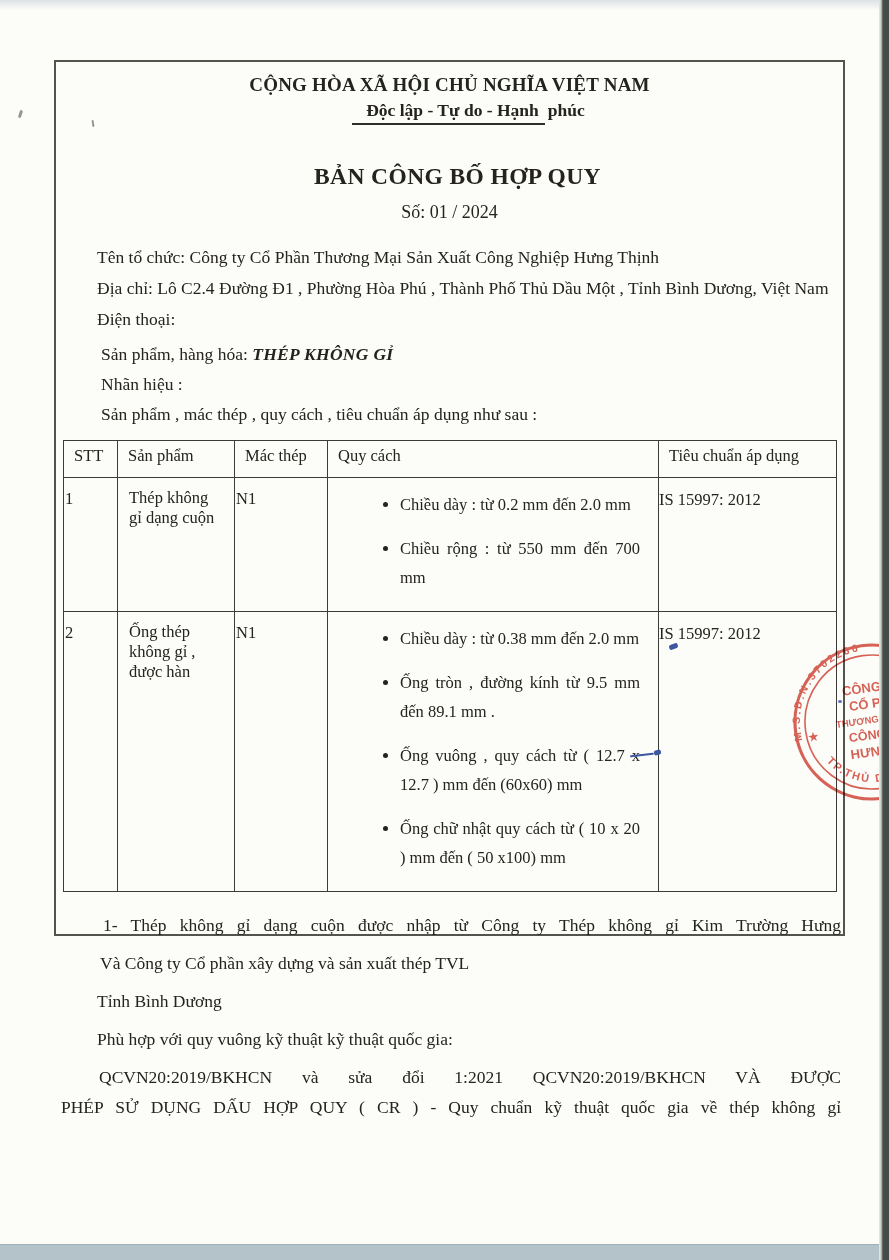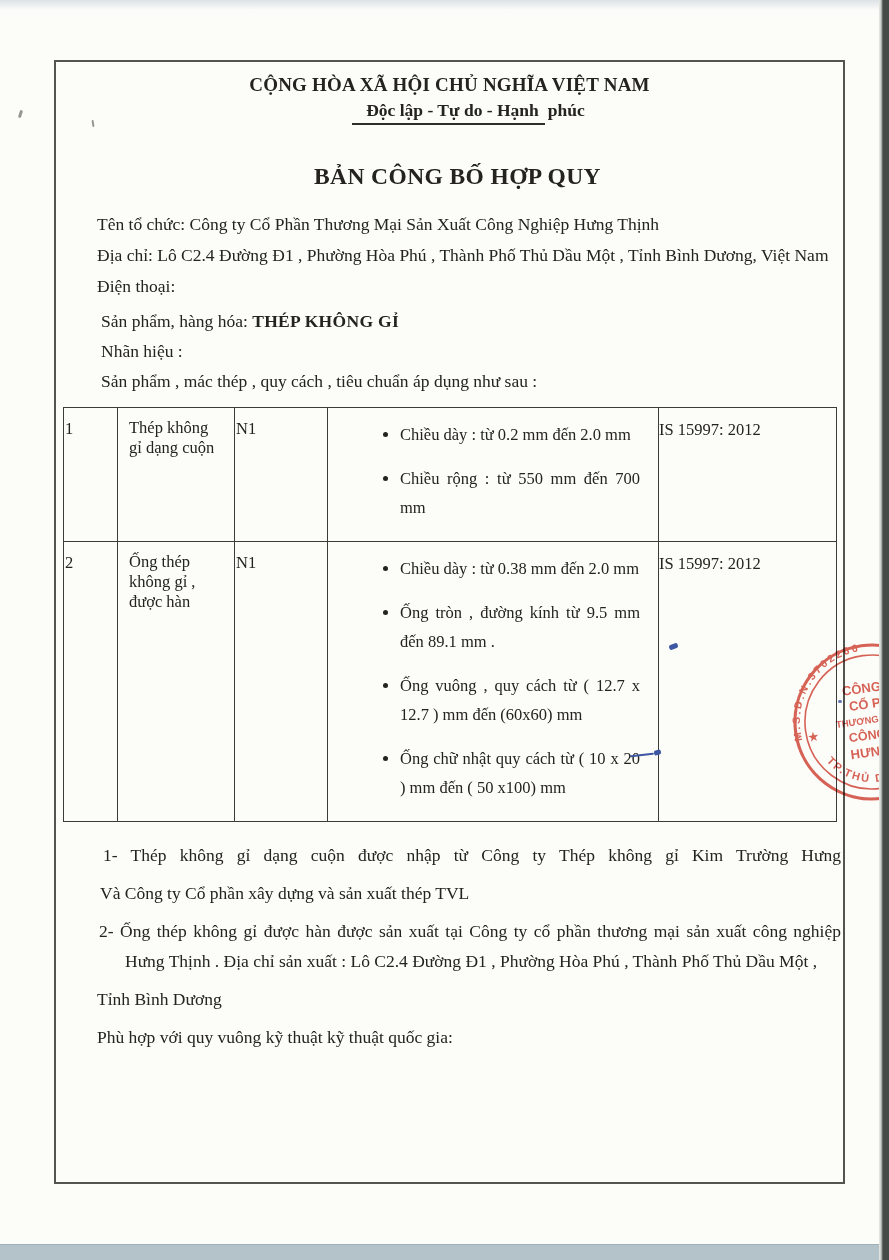--- a/index.html
+++ b/index.html
@@ -25,40 +25,40 @@
   .speck2 { left:92px; top:120px; width:2px; height:7px; transform:rotate(-8deg); }
   .pen-mark { position:absolute; background:#3d57a3; border-radius:2px; z-index:5; }
   .pen-dot1 { left:669px; top:644px; width:9px; height:5px; transform:rotate(-20deg); }
   .pen-dash { left:630px; top:754px; width:24px; height:2px; transform:rotate(-7deg); }
   .pen-dot2 { left:654px; top:750px; width:7px; height:5px; transform:rotate(-15deg); }
   .pen-dot3 { left:838px; top:700px; width:4px; height:3px; opacity:.8; }
 
   
   .frame {
     position:absolute; left:54px; top:60px;
-    width:791px; height:1124px;
+    width:791px; height:876px;
     border:2px solid #54544f;
     box-sizing:border-box;
     background: transparent;
   }
   .nat-header { text-align:center; margin-top:12px; }
   .nh1 { font-size:19px; font-weight:bold; letter-spacing:.2px; }
   .nh2 { font-size:17.5px; font-weight:bold; margin-top:4px;padding-left:38px; }
   .nh2 .u { border-bottom:2px solid #2d2d29; padding:0 6px 3px 14px; }
   .nh2 .tail { padding-left:3px; }
   .doc-title { text-align:center; font-size:23.5px; font-weight:bold;
                letter-spacing:.4px; margin:42px 0 0 0;padding-left:16px; }
   .doc-number { text-align:center; font-size:18px; margin-top:12px; }
 
   p { margin:8px; font-size:17.5px; line-height:30px; }
   .p-ten   { margin:19px 0 0 41px; width:742px; }
   .p-diachi{ margin:1px 0 0 41px; width:744px; }
   .p-phone { margin:1px 0 0 41px; }
   .p-prod  { margin:5px 0 0 45px; }
-  .p-prod b{ letter-spacing:.3px; }
+  .p-prod b{ letter-spacing:.3px;font-style:italic; }
   .p-brand { margin:0 0 0 45px; }
   .p-intro { margin:0 0 0 45px; }
 
   
   table.spec {
     border-collapse:collapse; table-layout:fixed;
     margin:11px 0 0 7px; width:773px;
     font-size:16.5px;
   }
   table.spec th, table.spec td {
@@ -105,38 +105,46 @@
   <div class="scan-top-edge"></div>
 
   <div class="frame">
 
     <div class="nat-header">
       <div class="nh1">CỘNG HÒA XÃ HỘI CHỦ NGHĨA VIỆT NAM</div>
       <div class="nh2"><span class="u">Độc lập - Tự do - Hạnh</span><span class="tail">phúc</span></div>
     </div>
 
     <div class="doc-title">BẢN CÔNG BỐ HỢP QUY</div>
+    <div class="doc-number">Số: 01 / 2024</div>
 
     <p class="p-ten">Tên tổ chức: Công ty Cổ Phần Thương Mại Sản Xuất Công Nghiệp Hưng Thịnh</p>
     <p class="p-diachi">Địa chỉ: Lô C2.4 Đường Đ1 , Phường Hòa Phú , Thành Phố Thủ Dầu Một , Tỉnh Bình Dương, Việt Nam</p>
     <p class="p-phone">Điện thoại:</p>
 
     <p class="p-prod"><span>Sản phẩm, hàng hóa: </span><b>THÉP KHÔNG GỈ</b></p>
     <p class="p-brand">Nhãn hiệu :</p>
     <p class="p-intro">Sản phẩm , mác thép , quy cách , tiêu chuẩn áp dụng như sau :</p>
 
     <table class="spec">
       <colgroup>
         <col class="c-stt">
           <col class="c-sp">
           <col class="c-mac">
           <col class="c-qc">
           <col class="c-tc">
       </colgroup>
       <tbody>
+          <tr>
+        <th>STT</th>
+        <th>Sản phẩm</th>
+        <th>Mác thép</th>
+        <th>Quy cách</th>
+        <th>Tiêu chuẩn áp dụng</th>
+      </tr>
       <tr class="r1">
         <td class="stt">1</td>
         <td class="sp">Thép không gỉ dạng cuộn</td>
         <td class="mac">N1</td>
         <td class="qc">
           <ul>
             <li>Chiều dày : từ 0.2 mm đến 2.0 mm</li>
             <li>Chiều rộng : từ 550 mm đến 700 mm</li>
           </ul>
         </td>
@@ -155,23 +163,26 @@
           </ul>
         </td>
         <td class="tc">IS 15997: 2012</td>
       </tr>
     </tbody>
       </table>
 
     <div class="notes">
       <p class="n1a">1-  Thép không gỉ dạng cuộn được nhập từ Công ty Thép không gỉ Kim Trường Hưng</p>
       <p class="n1b">Và Công ty Cổ phần xây dựng và sản xuất thép TVL</p>
-      <p class="n2">2-  Ống thép không gỉ được hàn được sản xuất tại Công ty cổ phần thương mại sản xuất công nghiệp Hưng Thịnh . Địa chỉ sản xuất : Lô C2.4 Đường Đ1 , Phường Hòa Phú , Thành Phố Thủ Dầu Một ,</p>
       <p class="n3">Tỉnh Bình Dương</p>
       <p class="n4">Phù hợp với quy vuông kỹ thuật kỹ thuật quốc gia:</p>
+      <p class="qcvn">
+        <span class="l1">QCVN20:2019/BKHCN và sửa đổi 1:2021 QCVN20:2019/BKHCN VÀ ĐƯỢC</span>
+        <span class="l2">PHÉP SỬ DỤNG DẤU HỢP QUY ( CR ) -  Quy chuẩn kỹ thuật quốc gia về thép không gỉ</span>
+      </p>
     </div>
   </div>
 
   <div class="stamp">
     <svg width="220" height="220" viewBox="0 0 220 220">
       <circle class="ring" cx="110" cy="110" r="77" stroke-width="3.2"></circle>
       <circle class="ring" cx="110" cy="110" r="67" stroke-width="1.6"></circle>
       <defs>
         <path id="arcTop" d="M 39.1 122.5 A 72 72 0 0 1 177.7 85.4"></path>
         <path id="arcBottom" d="M 56.5 137.2 A 60 60 0 0 0 163.5 137.2"></path>

